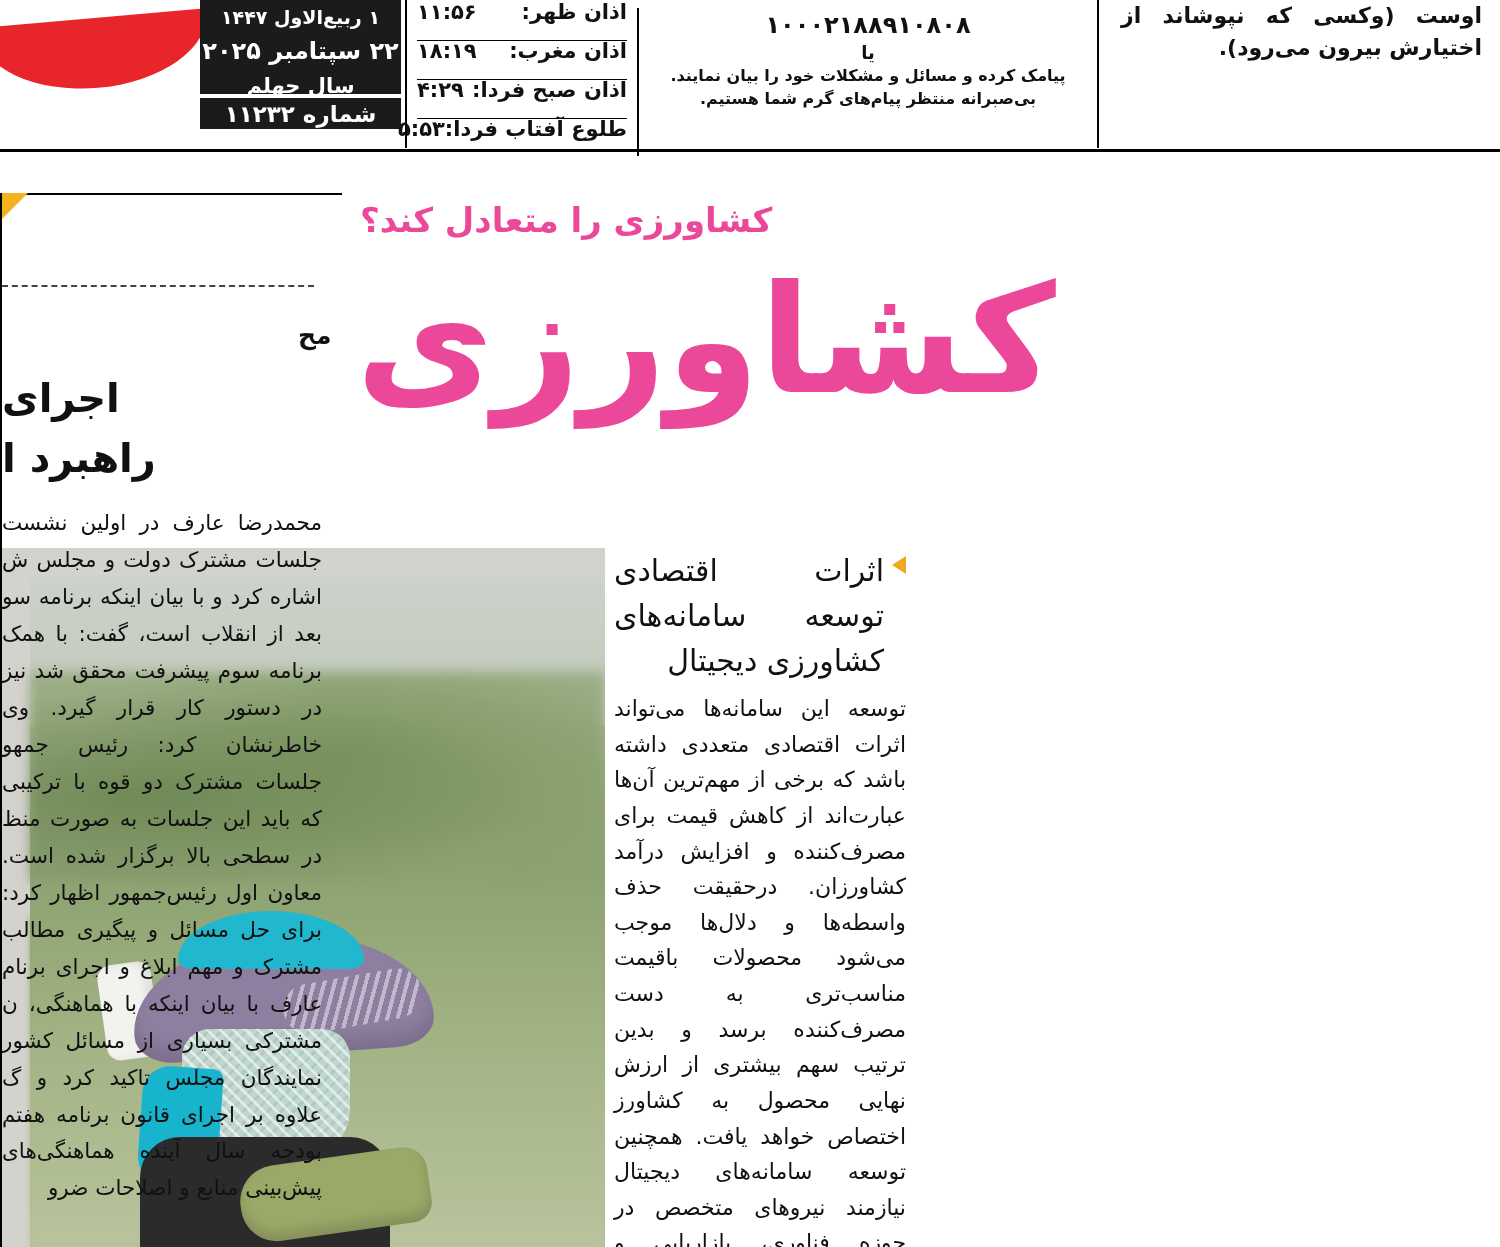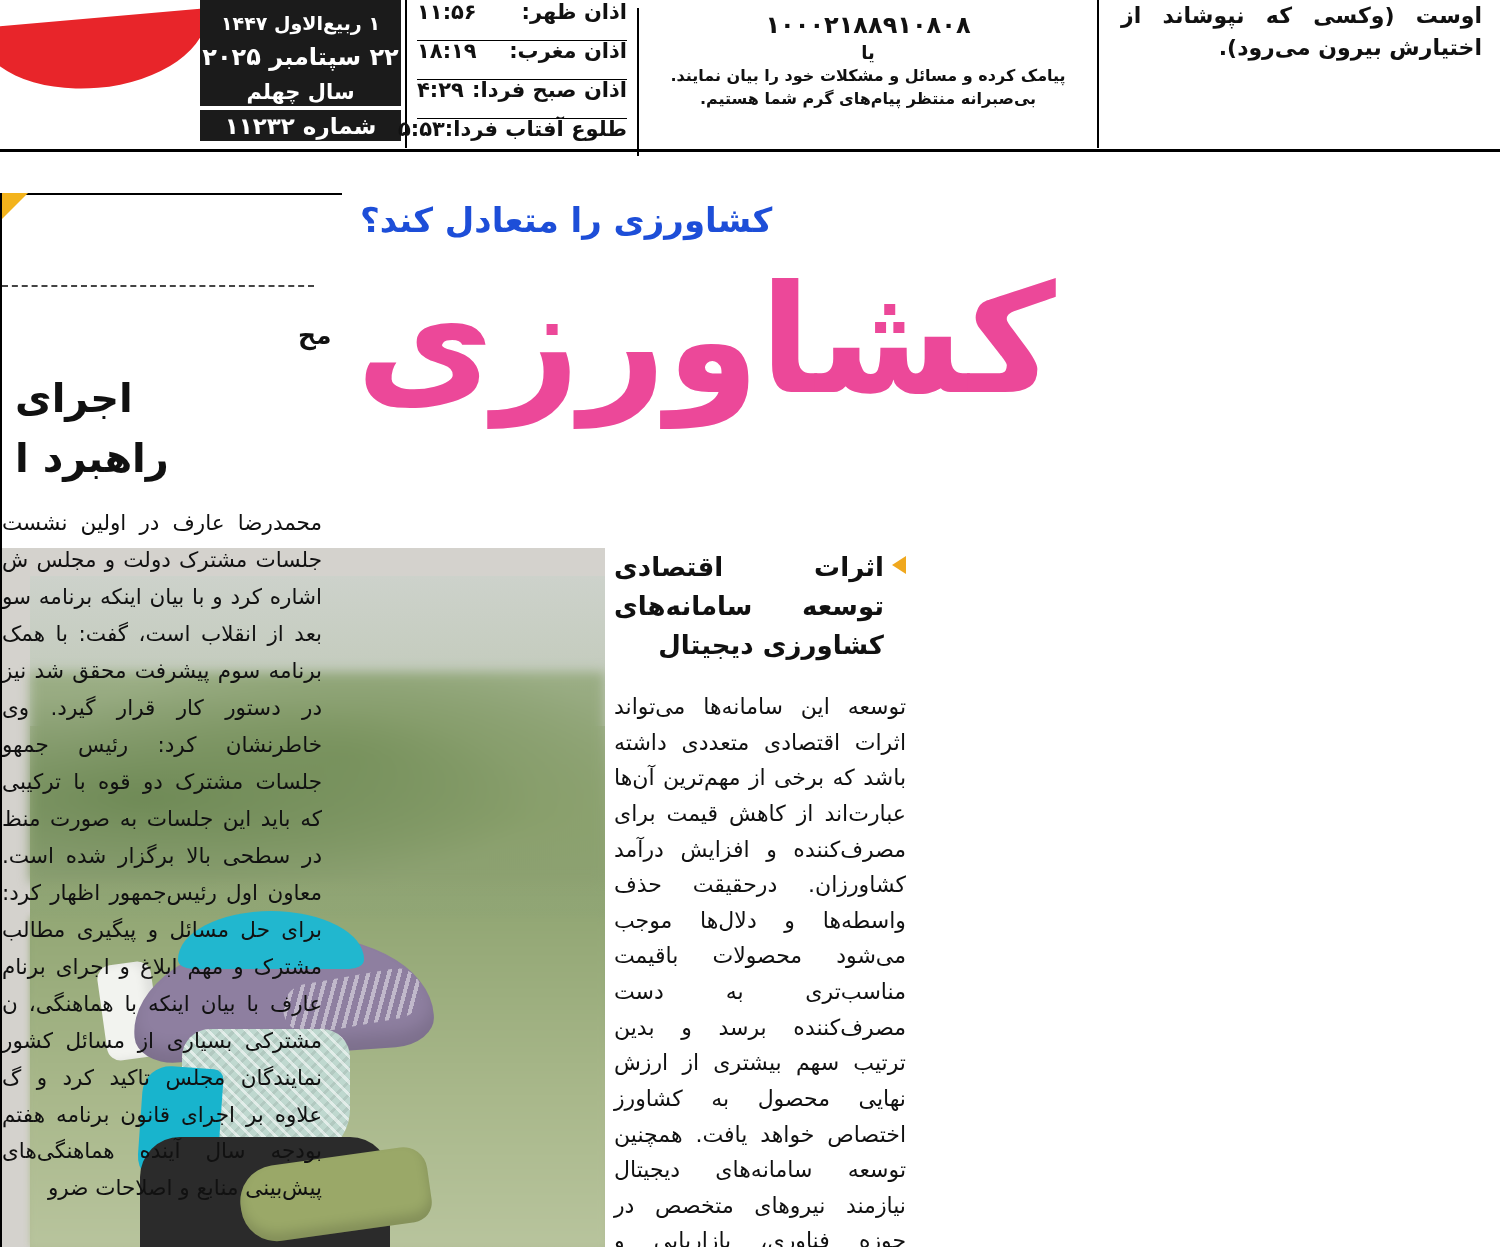--- a/index.html
+++ b/index.html
@@ -65,21 +65,21 @@
     color: #ffffff;
     text-align: center;
     font-weight: bold;
     letter-spacing: 0.5px;
     display: flex;
     flex-direction: column;
     align-items: center;
     justify-content: center;
   }
   .date-box.top {
-    height: 106px;
+    height: 94px;
     line-height: 1.55;
     font-size: 21px;
     padding-top: 12px;
     box-sizing: border-box;
   }
   .date-box.top .l1 { font-size: 19px; }
   .date-box.top .l2 { font-size: 24px; }
   .date-box.top .l3 { font-size: 21px; }
   .date-box.bottom {
     height: 31px;
@@ -172,21 +172,21 @@
     position: absolute;
     top: 45px;
     right: 0;
     width: 1150px;
     text-align: left;
     padding-left: 0;
   }
   .kicker {
     font-size: 34px;
     font-weight: bold;
-    color: #1d4ed8;
+    color: #ec4899;
     letter-spacing: 0px;
     padding-left: 10px;
   }
   .headline {
     font-size: 150px;
     font-weight: bold;
     color: #ec4899;
     line-height: 1.05;
     letter-spacing: -2px;
     margin-top: 22px;
@@ -333,24 +333,24 @@
     top: 393px;
     left: 610px;
     width: 300px;
     height: 699px;
     box-sizing: border-box;
     padding: 0 4px;
     text-align: justify;
     direction: rtl;
   }
   .subhead {
-    font-size: 26px;
-    font-weight: bold;
+    font-size: 30px;
+    font-weight: normal;
     line-height: 1.5;
-    margin-bottom: 24px;
+    margin-bottom: 8px;
     padding-right: 22px;
     position: relative;
   }
   .subhead .tri {
     position: absolute;
     right: 0;
     top: 8px;
     width: 0; height: 0;
     border-top: 9px solid transparent;
     border-bottom: 9px solid transparent;
@@ -411,21 +411,20 @@
   .left-headline {
     position: absolute;
     top: 175px;
     left: 0;
     width: 330px;
     text-align: left;
     font-size: 40px;
     font-weight: bold;
     line-height: 1.5;
     color: #111;
-    margin-left: 13px;
   }
   .left-body {
     position: absolute;
     top: 312px;
     left: 0;
     width: 320px;
     font-size: 21.5px;
     line-height: 1.72;
     text-align: justify;
     direction: rtl;

